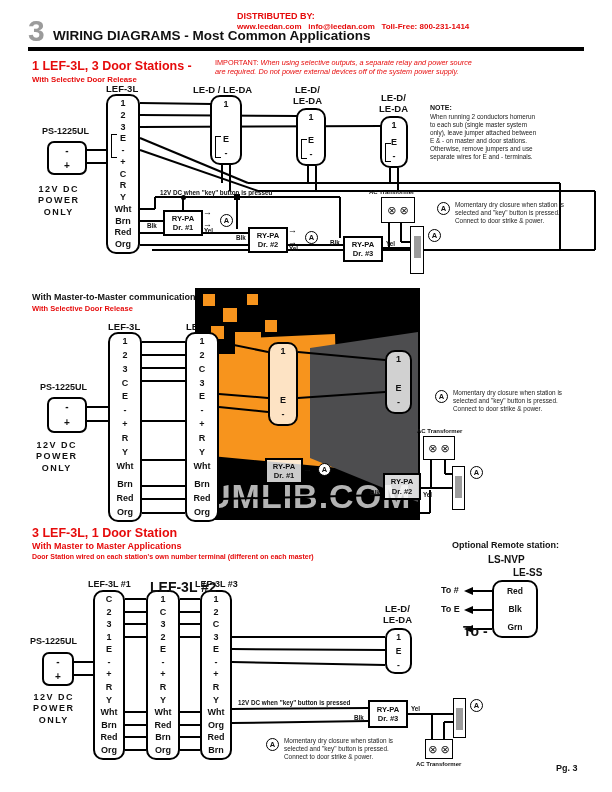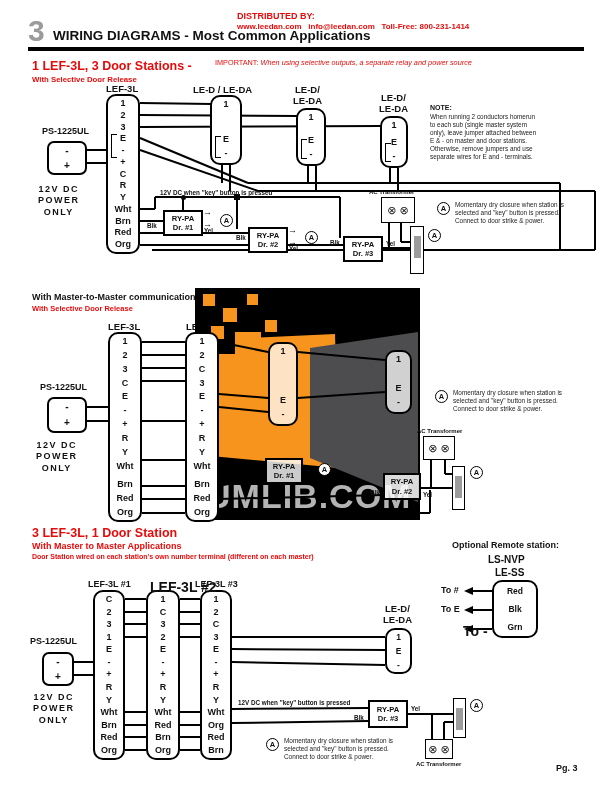--- a/index.html
+++ b/index.html
@@ -170,20 +170,21 @@
   <div class="abs lbl" style="left:28px;top:14px;font-size:30px;color:#9b9b9b">3</div>
   <div class="abs lbl" style="left:53px;top:28px;font-size:13.5px">WIRING DIAGRAMS - Most Common Applications</div>
   <div class="abs hr" style="left:28px;top:47px;width:556px;height:4px"></div>
 
   <div class="abs lbl red" style="left:32px;top:59px;font-size:12.5px">1 LEF-3L, 3 Door Stations -</div>
   <div class="abs lbl red" style="left:32px;top:75px;font-size:7.8px">With Selective Door Release</div>
 
   <div class="abs red" style="left:215px;top:58px;width:380px;font-size:7.3px;font-weight:normal;z-index:4">
     <div><span>IMPORTANT:</span>
       <i>When using selective outputs, a separate relay and power source</i></div>
+    <div><i>are required. Do not power external devices off of the system power supply.</i></div>
   </div>
 
   <div class="abs lbl" style="left:106px;top:83px;font-size:9.5px">LEF-3L</div>
   <div class="abs station" style="left:106px;top:94px;width:34px;height:160px">
     <div class="terms">
         <span>1</span>
         <span>2</span>
         <span>3</span>
         <span>E</span>
         <span>-</span>
@@ -400,21 +401,21 @@
       <div>selected and "key" button is pressed.</div>
       <div>Connect to door strike &amp; power.</div>
     </div>
 
   <div class="abs lbl red" style="left:32px;top:526px;font-size:12.5px">3 LEF-3L, 1 Door Station</div>
   <div class="abs lbl red" style="left:32px;top:541px;font-size:9px">With Master to Master Applications</div>
   <div class="abs lbl red" style="left:32px;top:553px;font-size:7px">Door Station wired on each station's own number terminal (different on each master)</div>
 
   <div class="abs lbl" style="left:452px;top:540px;font-size:9px">Optional Remote station:</div>
   <div class="abs lbl" style="left:488px;top:554px;font-size:10px">LS-NVP</div>
-  <div class="abs lbl" style="left:495px;top:567px;font-size:10px">LE-SS</div>
+  <div class="abs lbl" style="left:513px;top:567px;font-size:10px">LE-SS</div>
   <div class="abs station" style="left:492px;top:580px;width:46px;height:58px">
     <div class="door3t">
         <span>Red</span>
         <span>Blk</span>
         <span>Grn</span>
       </div>
   </div>
   <div class="abs lbl" style="left:441px;top:585px;font-size:9px">To #</div>
   <div class="abs lbl" style="left:441px;top:604px;font-size:9px">To E</div>
   <div class="abs lbl" style="left:463px;top:623px;font-size:14px">To -</div>

